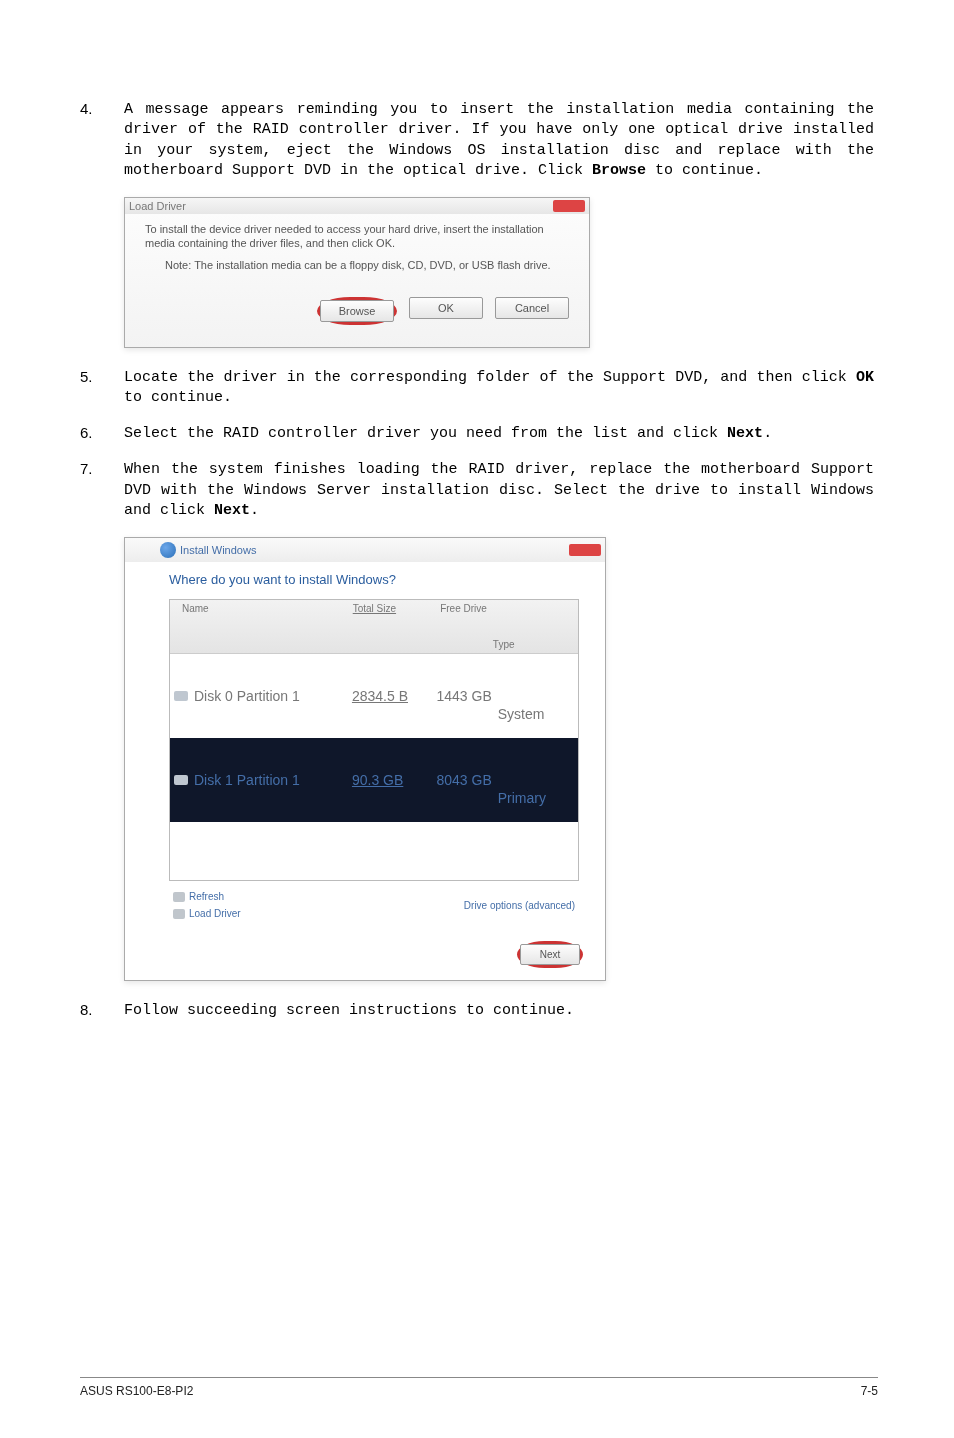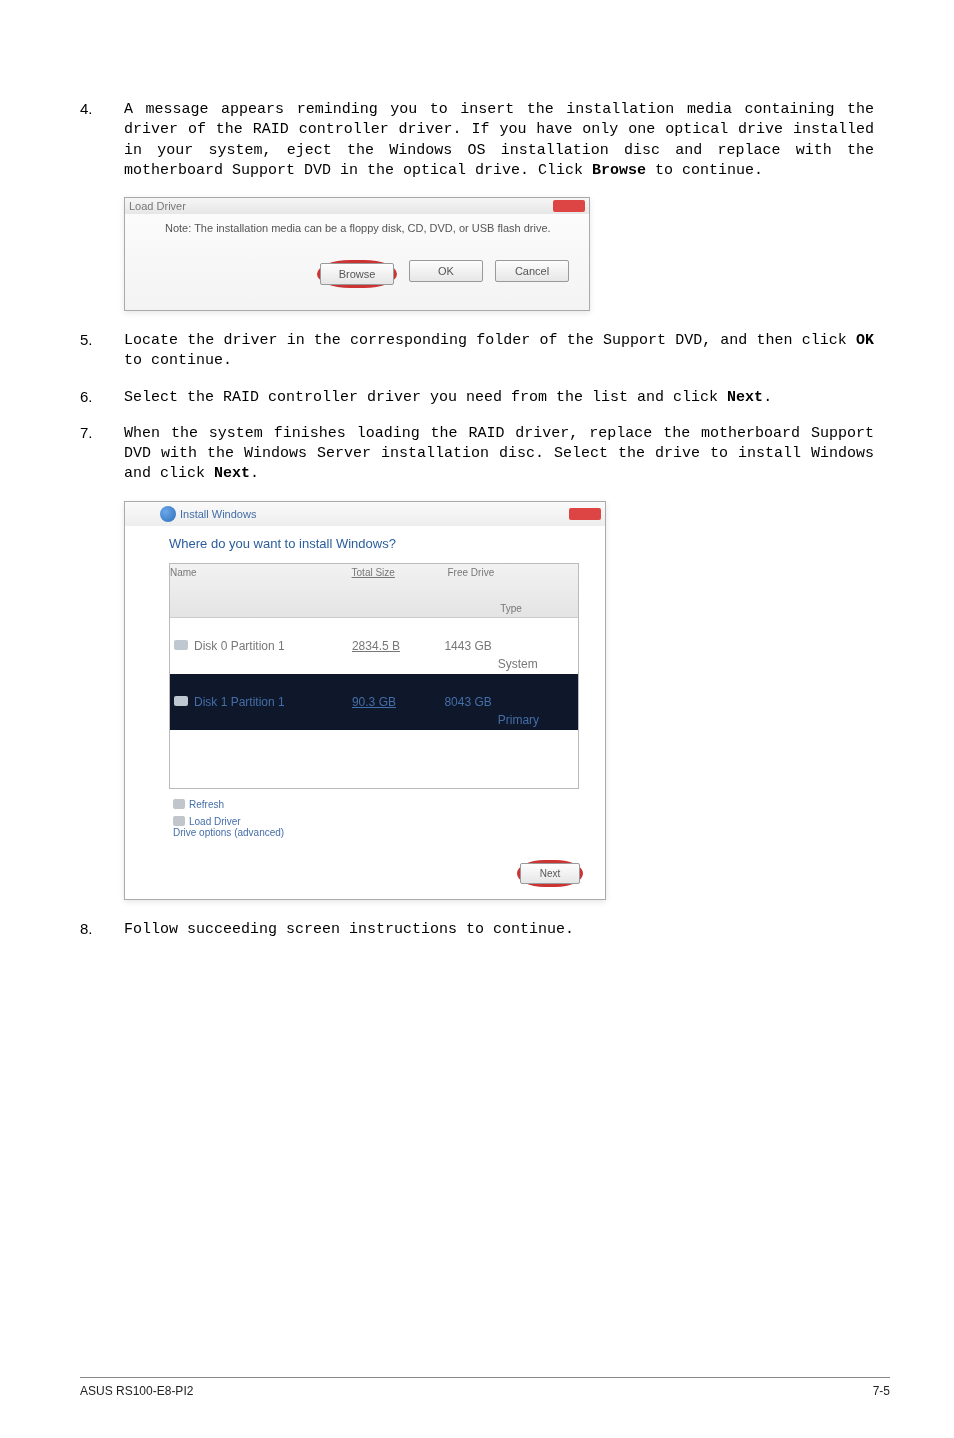--- a/index.html
+++ b/index.html
@@ -131,48 +131,47 @@
   .pane {
     border: 1px solid #bbb;
     background: #fff;
   }
   .pane .hdr {
     display: flex;
     background: linear-gradient(#f2f2f2,#e4e4e4);
     color: #777;
     font-size: 10px;
     border-bottom: 1px solid #ccc;
-    padding: 3px 0;
+    padding: 3px 12px;
   }
   .col-name { flex: 1.4; }
   .col-size { flex: 0.55; text-align: left; text-decoration: underline; }
   .col-free { flex: 0.55; text-align: right; }
   .col-type { flex: 0.6; padding-left: 6px; margin-top: 36px; }
   .pane .row {
     display: flex;
-    font-size: 12px;
-    padding: 3px 4px;
+    font-size: 14px;
+    padding: 16px 4px;
     color: #777;
     align-items: center;
   }
   .row.sel { background: #0f172a; color: #446ea8; }
   .disk-icon {
     width: 14px; height: 10px; background: #bfc7d0; border-radius: 2px;
     display: inline-block; margin-right: 6px;
   }
   .pane-space {
     height: 58px;
   }
   .links {
     display: flex;
     justify-content: space-between;
     padding: 10px 4px 6px 4px;
     font-size: 10px;
     color: #446ea8;
-    flex-direction: column;
   }
   .link-left { display: flex; flex-direction: column; gap: 6px; }
   .link-item { display: flex; align-items: center; gap: 4px; }
   .tiny-icon {
     width: 12px; height: 10px; background: #c0c6cc; border-radius: 2px;
     display: inline-block;
   }
   .next-row {
     display: flex;
     justify-content: flex-end;
@@ -187,21 +186,21 @@
     color: #555;
     display: flex;
     align-items: center;
     justify-content: center;
     border-radius: 2px;
   }
   .footer {
     position: absolute;
     bottom: 40px;
     left: 80px;
-    right: 64px;
+    right: 76px;
     border-top: 1px solid #888;
     padding-top: 6px;
     font-size: 12px;
     color: #222;
     display: flex;
     justify-content: space-between;
     gap: 36px;
   }
 </style>
 </head>
@@ -216,20 +215,21 @@
     </div>
   </div>
 
   <div class="dialog-wrap">
     <div class="load-driver">
       <div class="titlebar">
         <span>Load Driver</span>
         <span class="close-btn"></span>
       </div>
       <div class="body">
+        <div class="line1">To install the device driver needed to access your hard drive, insert the installation media containing the driver files, and then click OK.</div>
         <div class="line2">Note: The installation media can be a floppy disk, CD, DVD, or USB flash drive.</div>
         <div class="dialog-buttons">
           <span class="circle-red">
             <span class="dbtn">Browse</span>
           </span>
           <span class="dbtn">OK</span>
           <span class="dbtn">Cancel</span>
         </div>
       </div>
     </div>

